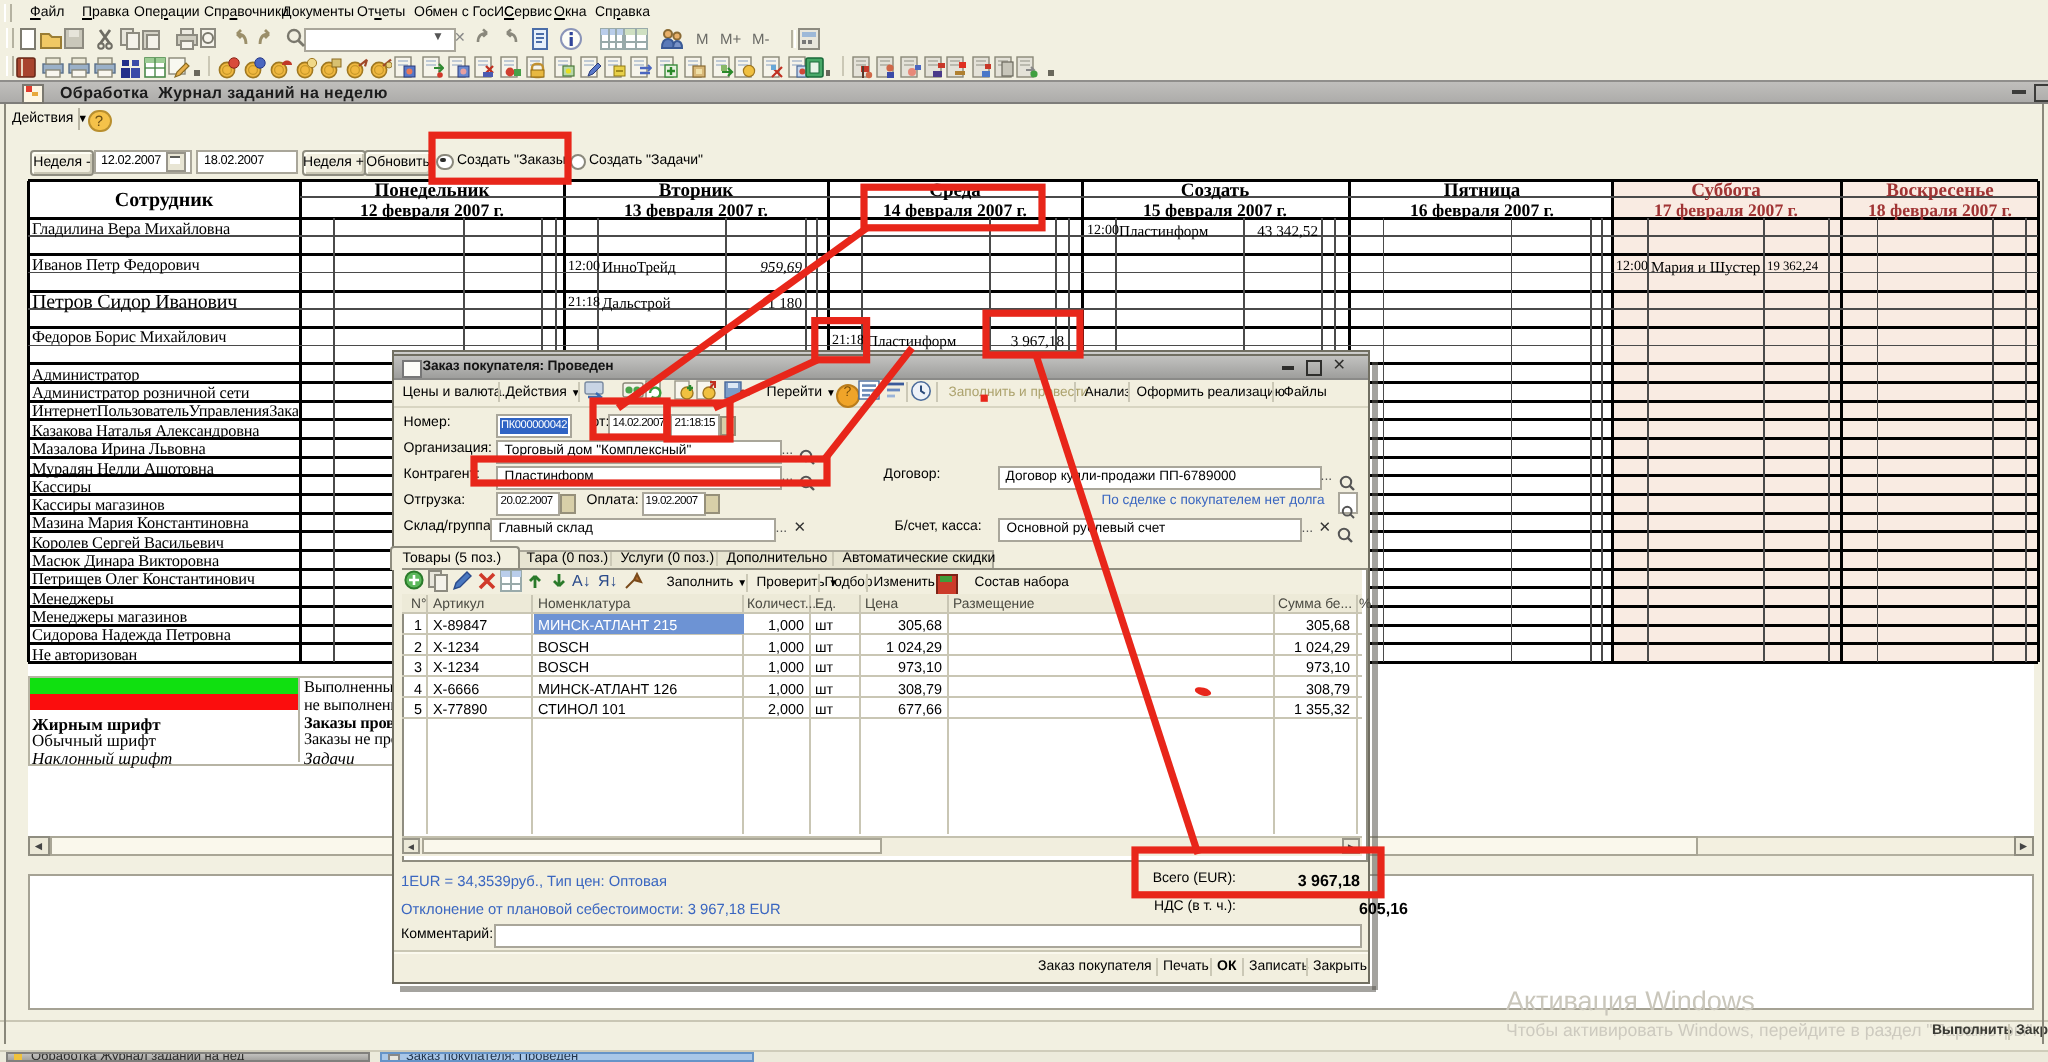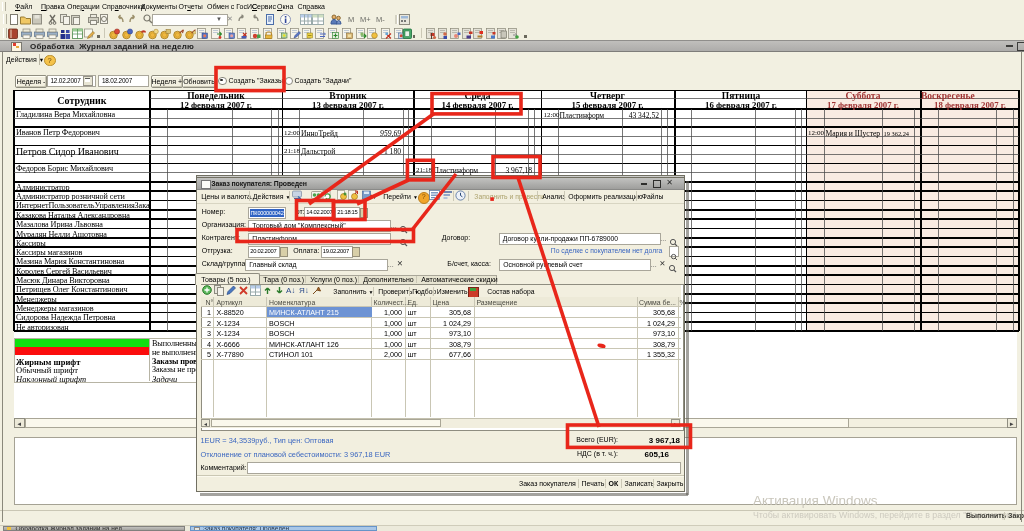--- a/index.html
+++ b/index.html
@@ -142,24 +142,24 @@
     <line x1="938.8" y1="109" x2="938.8" y2="331.2"></line>
     <line x1="996.5" y1="109" x2="996.5" y2="331.2"></line>
     <line x1="1013" y1="109" x2="1013" y2="331.2"></line>
   </g>
 </svg>
 
 <div class="a ser b" style="left:14px;top:95px;width:136px;text-align:center;font-size:10px;">Сотрудник</div>
 <div class="a ser b" style="left:150px;top:90.5px;width:132px;text-align:center;font-size:9.5px;">Понедельник</div>
 <div class="a ser b" style="left:282px;top:90.5px;width:132px;text-align:center;font-size:9.5px;">Вторник</div>
 <div class="a ser b" style="left:414px;top:90.5px;width:127px;text-align:center;font-size:9.5px;">Среда</div>
-<div class="a ser b" style="left:541px;top:90.5px;width:133px;text-align:center;font-size:9.5px;">Четверг</div>
+<div class="a ser b" style="left:541px;top:90.5px;width:133px;text-align:center;font-size:9.5px;">Создать</div>
 <div class="a ser b" style="left:675px;top:90.5px;width:132px;text-align:center;font-size:9.5px;">Пятница</div>
 <div class="a ser b" style="left:806px;top:90.5px;width:114px;text-align:center;font-size:9.5px;color:#a03434;">Суббота</div>
-<div class="a ser b" style="left:921px;top:90.5px;width:98px;font-size:9.5px;color:#a03434;">Воскресенье</div>
+<div class="a ser b" style="left:921px;top:90.5px;width:98px;text-align:center;font-size:9.5px;color:#a03434;">Воскресенье</div>
 <div class="a ser b" style="left:150px;top:100px;width:132px;text-align:center;font-size:8.8px;">12 февраля 2007 г.</div>
 <div class="a ser b" style="left:282px;top:100px;width:132px;text-align:center;font-size:8.8px;">13 февраля 2007 г.</div>
 <div class="a ser b" style="left:414px;top:100px;width:127px;text-align:center;font-size:8.8px;">14 февраля 2007 г.</div>
 <div class="a ser b" style="left:541px;top:100px;width:133px;text-align:center;font-size:8.8px;">15 февраля 2007 г.</div>
 <div class="a ser b" style="left:675px;top:100px;width:132px;text-align:center;font-size:8.8px;">16 февраля 2007 г.</div>
 <div class="a ser b" style="left:806px;top:100px;width:114px;text-align:center;font-size:8.8px;color:#a03434;">17 февраля 2007 г.</div>
 <div class="a ser b" style="left:921px;top:100px;width:98px;text-align:center;font-size:8.8px;color:#a03434;">18 февраля 2007 г.</div>
 
 <div class="a ser" style="left:16px;top:109.6px;width:133px;overflow:hidden;font-size:8.2px;white-space:nowrap;letter-spacing:-0.1px;">Гладилина Вера Михайловна</div>
 <div class="a ser" style="left:16px;top:127.8px;width:133px;overflow:hidden;font-size:8.2px;white-space:nowrap;letter-spacing:-0.1px;">Иванов Петр Федорович</div>
@@ -359,21 +359,21 @@
 <div class="a" style="left:200.8px;top:418.2px;width:480px;height:9.2px;background:#f1eede;border-top:1px solid #c4c1af;"></div>
 <div class="a" style="left:201px;top:418.5px;width:9px;height:8.6px;background:#ece9d8;border:1px solid #979588;box-sizing:border-box;font-size:5px;color:#444;text-align:center;line-height:8px;">◄</div>
 <div class="a" style="left:671px;top:418.5px;width:9px;height:8.6px;background:#ece9d8;border:1px solid #979588;box-sizing:border-box;font-size:5px;color:#444;text-align:center;line-height:8px;">►</div>
 <div class="a" style="left:210.5px;top:418.5px;width:230px;height:8.6px;background:#faf8ec;border:1px solid #a9a696;box-sizing:border-box;"></div>
 
 <div class="a blue" style="left:200.5px;top:436.2px;font-size:7.4px;">1EUR = 34,3539руб., Тип цен: Оптовая</div>
 <div class="a blue" style="left:200.5px;top:450.2px;font-size:7.4px;">Отклонение от плановой себестоимости: 3 967,18 EUR</div>
 <div class="a mini" style="left:518px;top:436.2px;width:100px;text-align:right;">Всего (EUR):</div>
 <div class="a mini b" style="left:599px;top:435.8px;width:81px;text-align:right;font-size:8px;">3 967,18</div>
 <div class="a mini" style="left:518px;top:450.2px;width:100px;text-align:right;">НДС (в т. ч.):</div>
-<div class="a mini b" style="left:599px;top:449.8px;width:70px;text-align:right;font-size:8px;">605,16</div>
+<div class="a mini b" style="left:599px;top:449.8px;width:105px;text-align:right;font-size:8px;">605,16</div>
 <div class="a mini" style="left:200.5px;top:463.9px;">Комментарий:</div>
 <div class="fld" style="left:247px;top:462.3px;width:432px;height:9.6px;"></div>
 <div class="a" style="left:197px;top:474.8px;width:487px;height:1px;background:#cac7b4;border-bottom:1px solid #fbf9ee;"></div>
 <div class="a mini" style="left:519px;top:479.5px;">Заказ покупателя</div>
 <div class="dsep" style="left:577.5px;top:478.5px;height:9px;"></div>
 <div class="a mini" style="left:581.5px;top:479.5px;">Печать</div>
 <div class="dsep" style="left:604.5px;top:478.5px;height:9px;"></div>
 <div class="a mini b" style="left:608.5px;top:479.5px;">ОК</div>
 <div class="dsep" style="left:620.5px;top:478.5px;height:9px;"></div>
 <div class="a mini" style="left:624.5px;top:479.5px;">Записать</div>
@@ -401,21 +401,21 @@
 <div class="a" style="left:216.5px;top:298.5px;font-size:6.9px;color:#4a4a42;white-space:nowrap;">Артикул</div>
 <div class="a" style="left:269px;top:298.5px;font-size:6.9px;color:#4a4a42;white-space:nowrap;">Номенклатура</div>
 <div class="a" style="left:373.5px;top:298.5px;font-size:6.9px;color:#4a4a42;white-space:nowrap;">Количест...</div>
 <div class="a" style="left:407.5px;top:298.5px;font-size:6.9px;color:#4a4a42;white-space:nowrap;">Ед.</div>
 <div class="a" style="left:432.5px;top:298.5px;font-size:6.9px;color:#4a4a42;white-space:nowrap;">Цена</div>
 <div class="a" style="left:476.5px;top:298.5px;font-size:6.9px;color:#4a4a42;white-space:nowrap;">Размещение</div>
 <div class="a" style="left:639px;top:298.5px;font-size:6.9px;color:#4a4a42;white-space:nowrap;">Сумма бе...</div>
 <div class="a" style="left:679.5px;top:298.5px;font-size:6.9px;color:#4a4a42;white-space:nowrap;">%</div>
 <div class="a" style="left:266.5px;top:307.2px;width:105px;height:10px;background:#6d93d4;"></div>
 <div class="a" style="left:201px;top:308.0px;width:10px;text-align:right;font-size:7.2px;">1</div>
-<div class="a" style="left:216.5px;top:308.0px;font-size:7.2px;">Х-88520</div>
+<div class="a" style="left:216.5px;top:308.0px;font-size:7.2px;">Х-89847</div>
 <div class="a" style="left:269px;top:308.0px;font-size:7.2px; color:#fff;white-space:nowrap;">МИНСК-АТЛАНТ 215</div>
 <div class="a" style="left:362px;top:308.0px;width:40px;text-align:right;font-size:7.2px;">1,000</div>
 <div class="a" style="left:407.5px;top:308.0px;font-size:7.2px;">шт</div>
 <div class="a" style="left:426px;top:308.0px;width:45px;text-align:right;font-size:7.2px;">305,68</div>
 <div class="a" style="left:630px;top:308.0px;width:45px;text-align:right;font-size:7.2px;">305,68</div>
 <div class="a" style="left:201px;top:318.5px;width:10px;text-align:right;font-size:7.2px;">2</div>
 <div class="a" style="left:216.5px;top:318.5px;font-size:7.2px;">Х-1234</div>
 <div class="a" style="left:269px;top:318.5px;font-size:7.2px;white-space:nowrap;">BOSCH</div>
 <div class="a" style="left:362px;top:318.5px;width:40px;text-align:right;font-size:7.2px;">1,000</div>
 <div class="a" style="left:407.5px;top:318.5px;font-size:7.2px;">шт</div>

